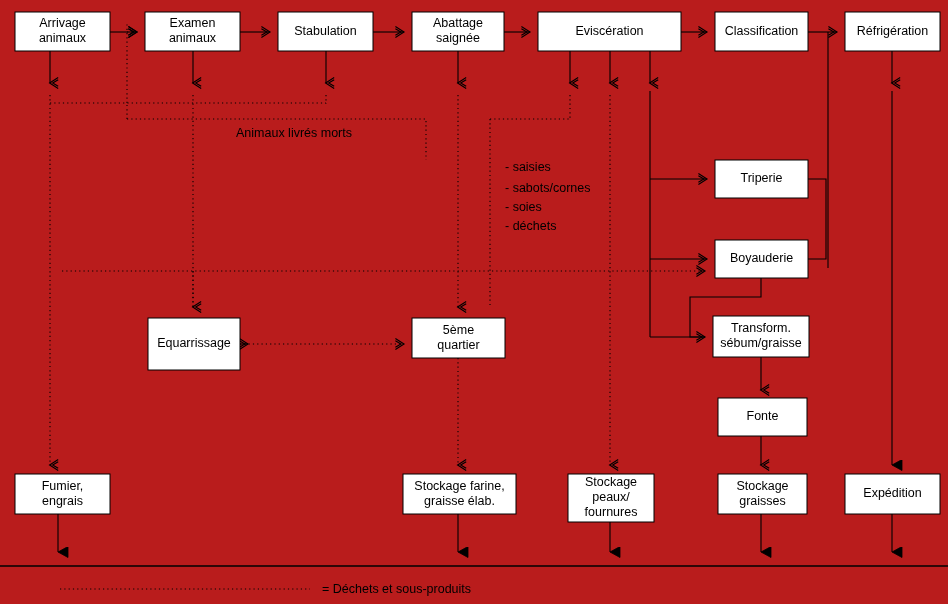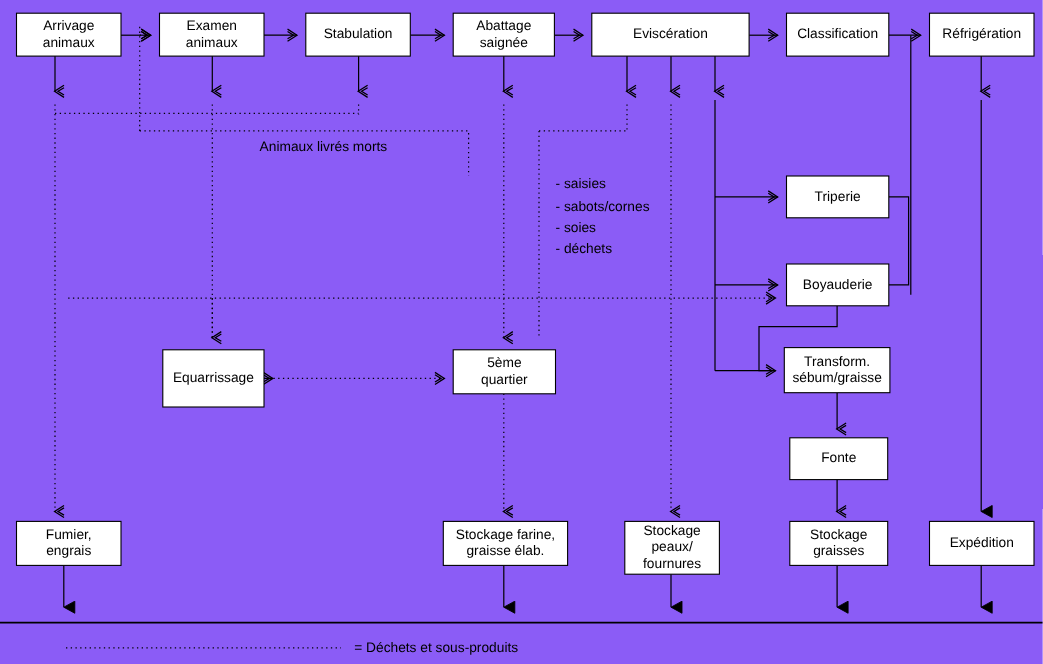--- a/index.html
+++ b/index.html
@@ -1,17 +1,17 @@
 <!DOCTYPE html>
 <html><head>
 <meta charset="utf-8">
 <style>
   html,body{margin:0;padding:0;background:#ffffff;}
   body{width:948px;height:604px;overflow:hidden;font-family:"Liberation Sans",sans-serif;}
-  #stage{position:relative;width:948px;height:604px;background:#8b5cf6;}
+  #stage{position:relative;width:948px;height:604px;background:#b91c1c;}
   svg{position:absolute;left:0;top:0;width:948px;height:604px;}
   .nodebox{fill:#ffffff;stroke:#000000;stroke-width:1;}
   .nodetext{font-family:"Liberation Sans",sans-serif;font-size:12.5px;fill:#000;text-anchor:middle;dominant-baseline:middle;}
   .solid{stroke:#000;stroke-width:1.1;fill:none;}
   .dotted{stroke:#000;stroke-width:1.1;fill:none;stroke-dasharray:1.2 3.1;stroke-linecap:butt;}
   .plaintext{font-family:"Liberation Sans",sans-serif;font-size:12.5px;fill:#000;}
   .legendrule{stroke:#000;stroke-width:1.6;}
   .legendline{stroke:#000;stroke-width:1.1;fill:none;stroke-dasharray:1.2 3.1;}
 </style>
 </head>

